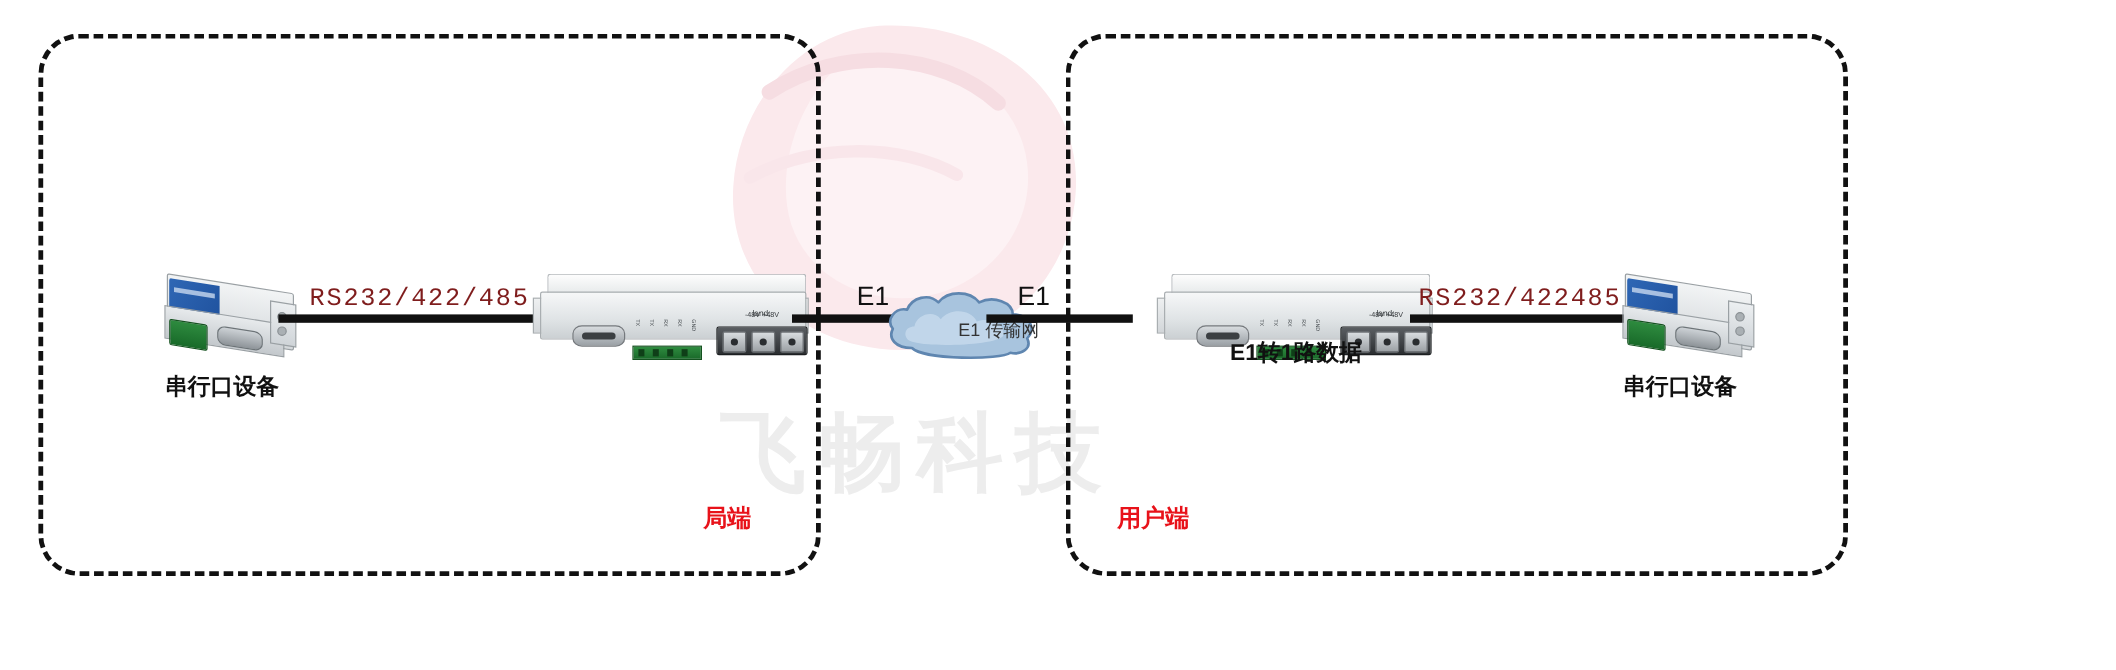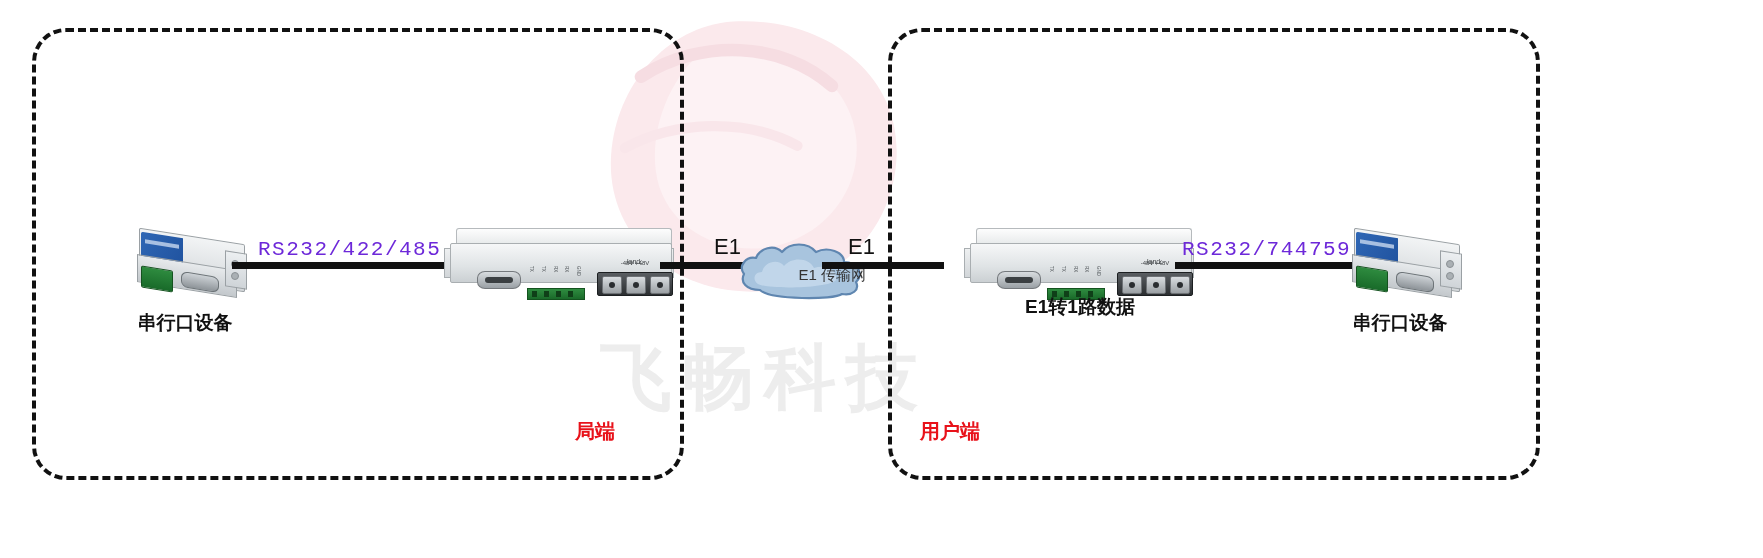--- a/index.html
+++ b/index.html
@@ -20,25 +20,25 @@
   .zone{position:absolute;border:4px dashed #111;border-radius:34px;box-sizing:border-box;}
   #zone-left{left:32px;top:28px;width:652px;height:452px;}
   #zone-right{left:888px;top:28px;width:652px;height:452px;}
 
   
   .link{position:absolute;background:#111;height:7px;}
 
   
   .lab{position:absolute;white-space:nowrap;}
   .mono{font-family:"Liberation Mono","DejaVu Sans Mono",monospace;font-size:21px;
-        letter-spacing:1.5px;color:#6d28d9;}
+        letter-spacing:1.5px;color:#7f1d1d;}
   .cn{font-family:"Liberation Sans","DejaVu Sans",sans-serif;font-size:19px;
       font-weight:bold;color:#111;text-align:center;line-height:25px;}
   .red{color:#e8121a;font-weight:bold;font-size:20px;
-       font-family:"Liberation Sans","DejaVu Sans",sans-serif;}
+       font-family:"Liberation Sans","DejaVu Sans",sans-serif;margin-left:11px;}
   .e1lab{font-family:"Liberation Sans","DejaVu Sans",sans-serif;font-size:22px;color:#111;}
 
   
   .serial{position:absolute;width:128px;height:78px;}
   .serial .body{position:absolute;left:14px;top:14px;width:104px;height:46px;
       background:linear-gradient(#f2f4f5,#d4d8db);border:1px solid #9aa0a4;
       transform:skewY(9deg);border-radius:2px;}
   .serial .blue{position:absolute;left:16px;top:13px;width:42px;height:44px;
       background:linear-gradient(120deg,#2f67b5,#1d4f9b);transform:skewY(9deg);
       border-radius:2px 0 0 2px;}
@@ -207,24 +207,24 @@
       </div>
       <div class="gnd">	land;</div>
       <div class="pwrlab">-48V +48V</div>
       <div class="pwr">
         <i style="left:4px"></i>
           <i style="left:28px"></i>
           <i style="left:52px"></i>
       </div>
     </div>
   </div>
-  <div class="lab cn" style="left:985px;top:294px;width:190px;">E1转1路数据</div>
+  <div class="lab cn" style="left:985px;top:282px;width:190px;">E1转1路数据</div>
 
   <div class="link" style="left:1175px;top:262px;width:190px;"></div>
-  <div class="lab mono" style="left:1182px;top:238px;">RS232/744759</div>
+  <div class="lab mono" style="left:1182px;top:238px;">RS232/422485</div>
 
   <div class="serial" style="left:1340px;top:222px;">
     <div class="body"></div>
     <div class="blue"></div>
     <div class="bluestripe"></div>
     <div class="face"></div>
     <div class="green"></div>
     <div class="db9"></div>
     <div class="tab"></div>
     <div class="hole" style="left:106px;top:38px;"></div>

